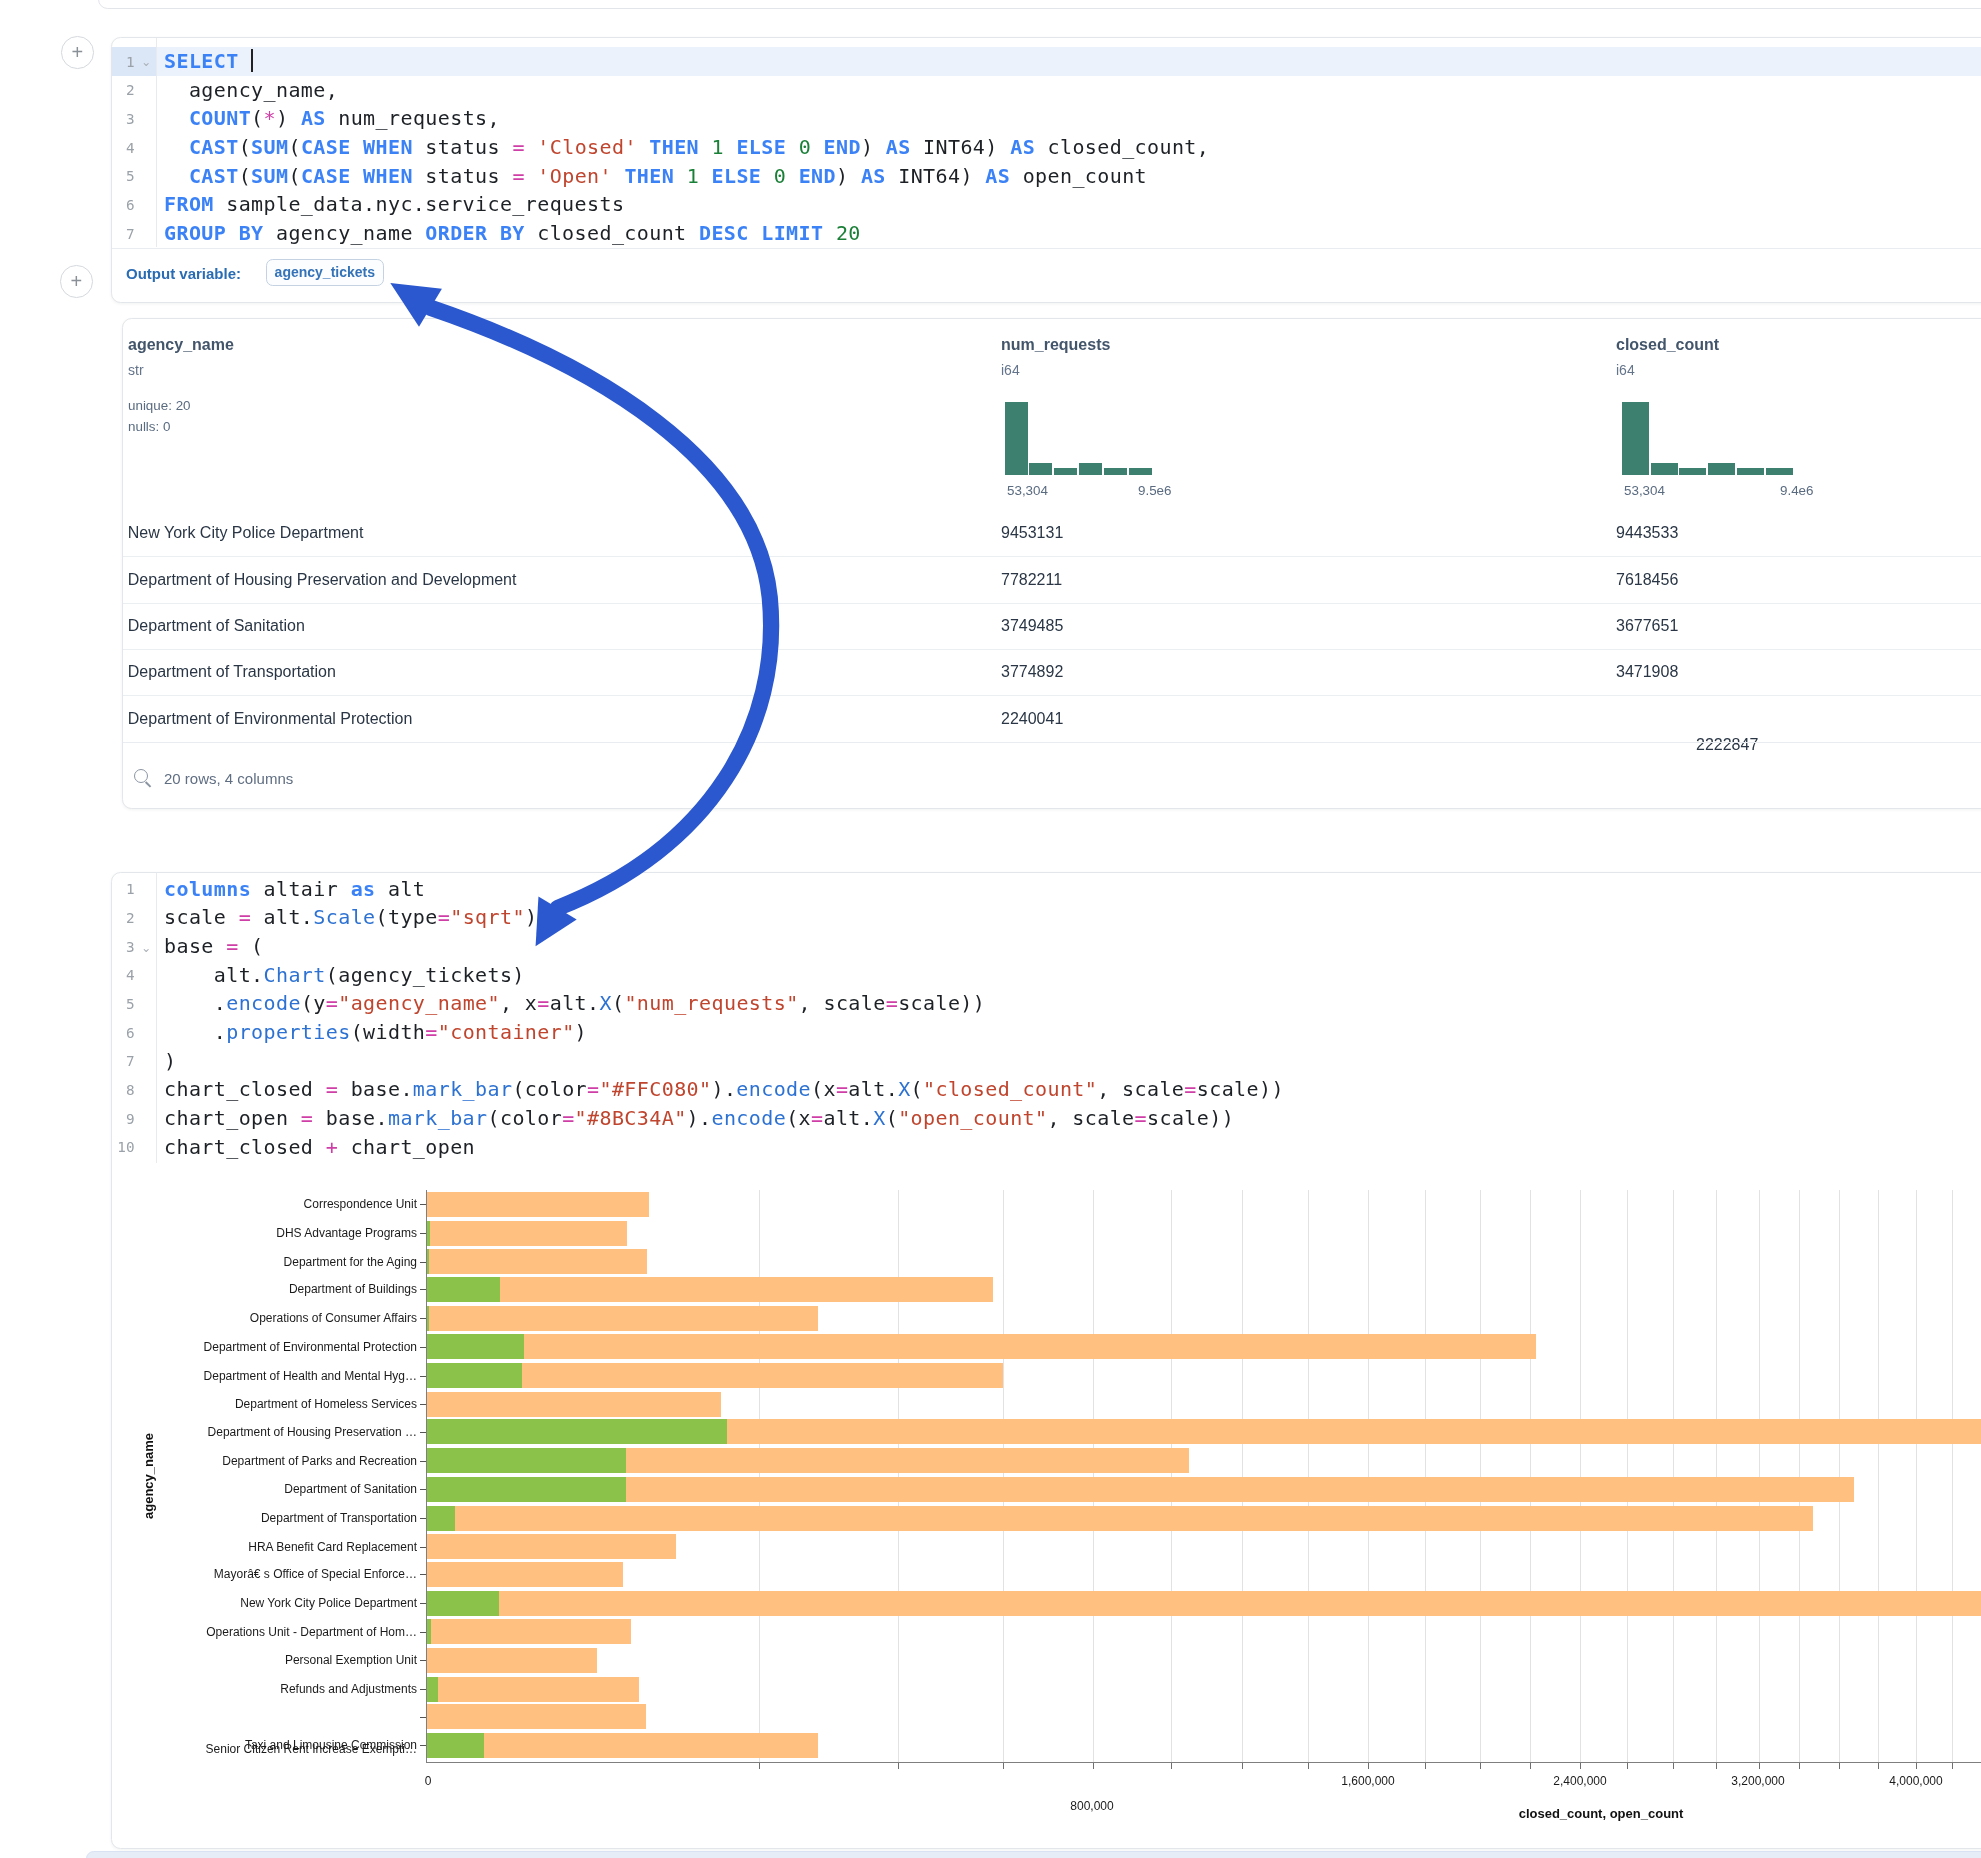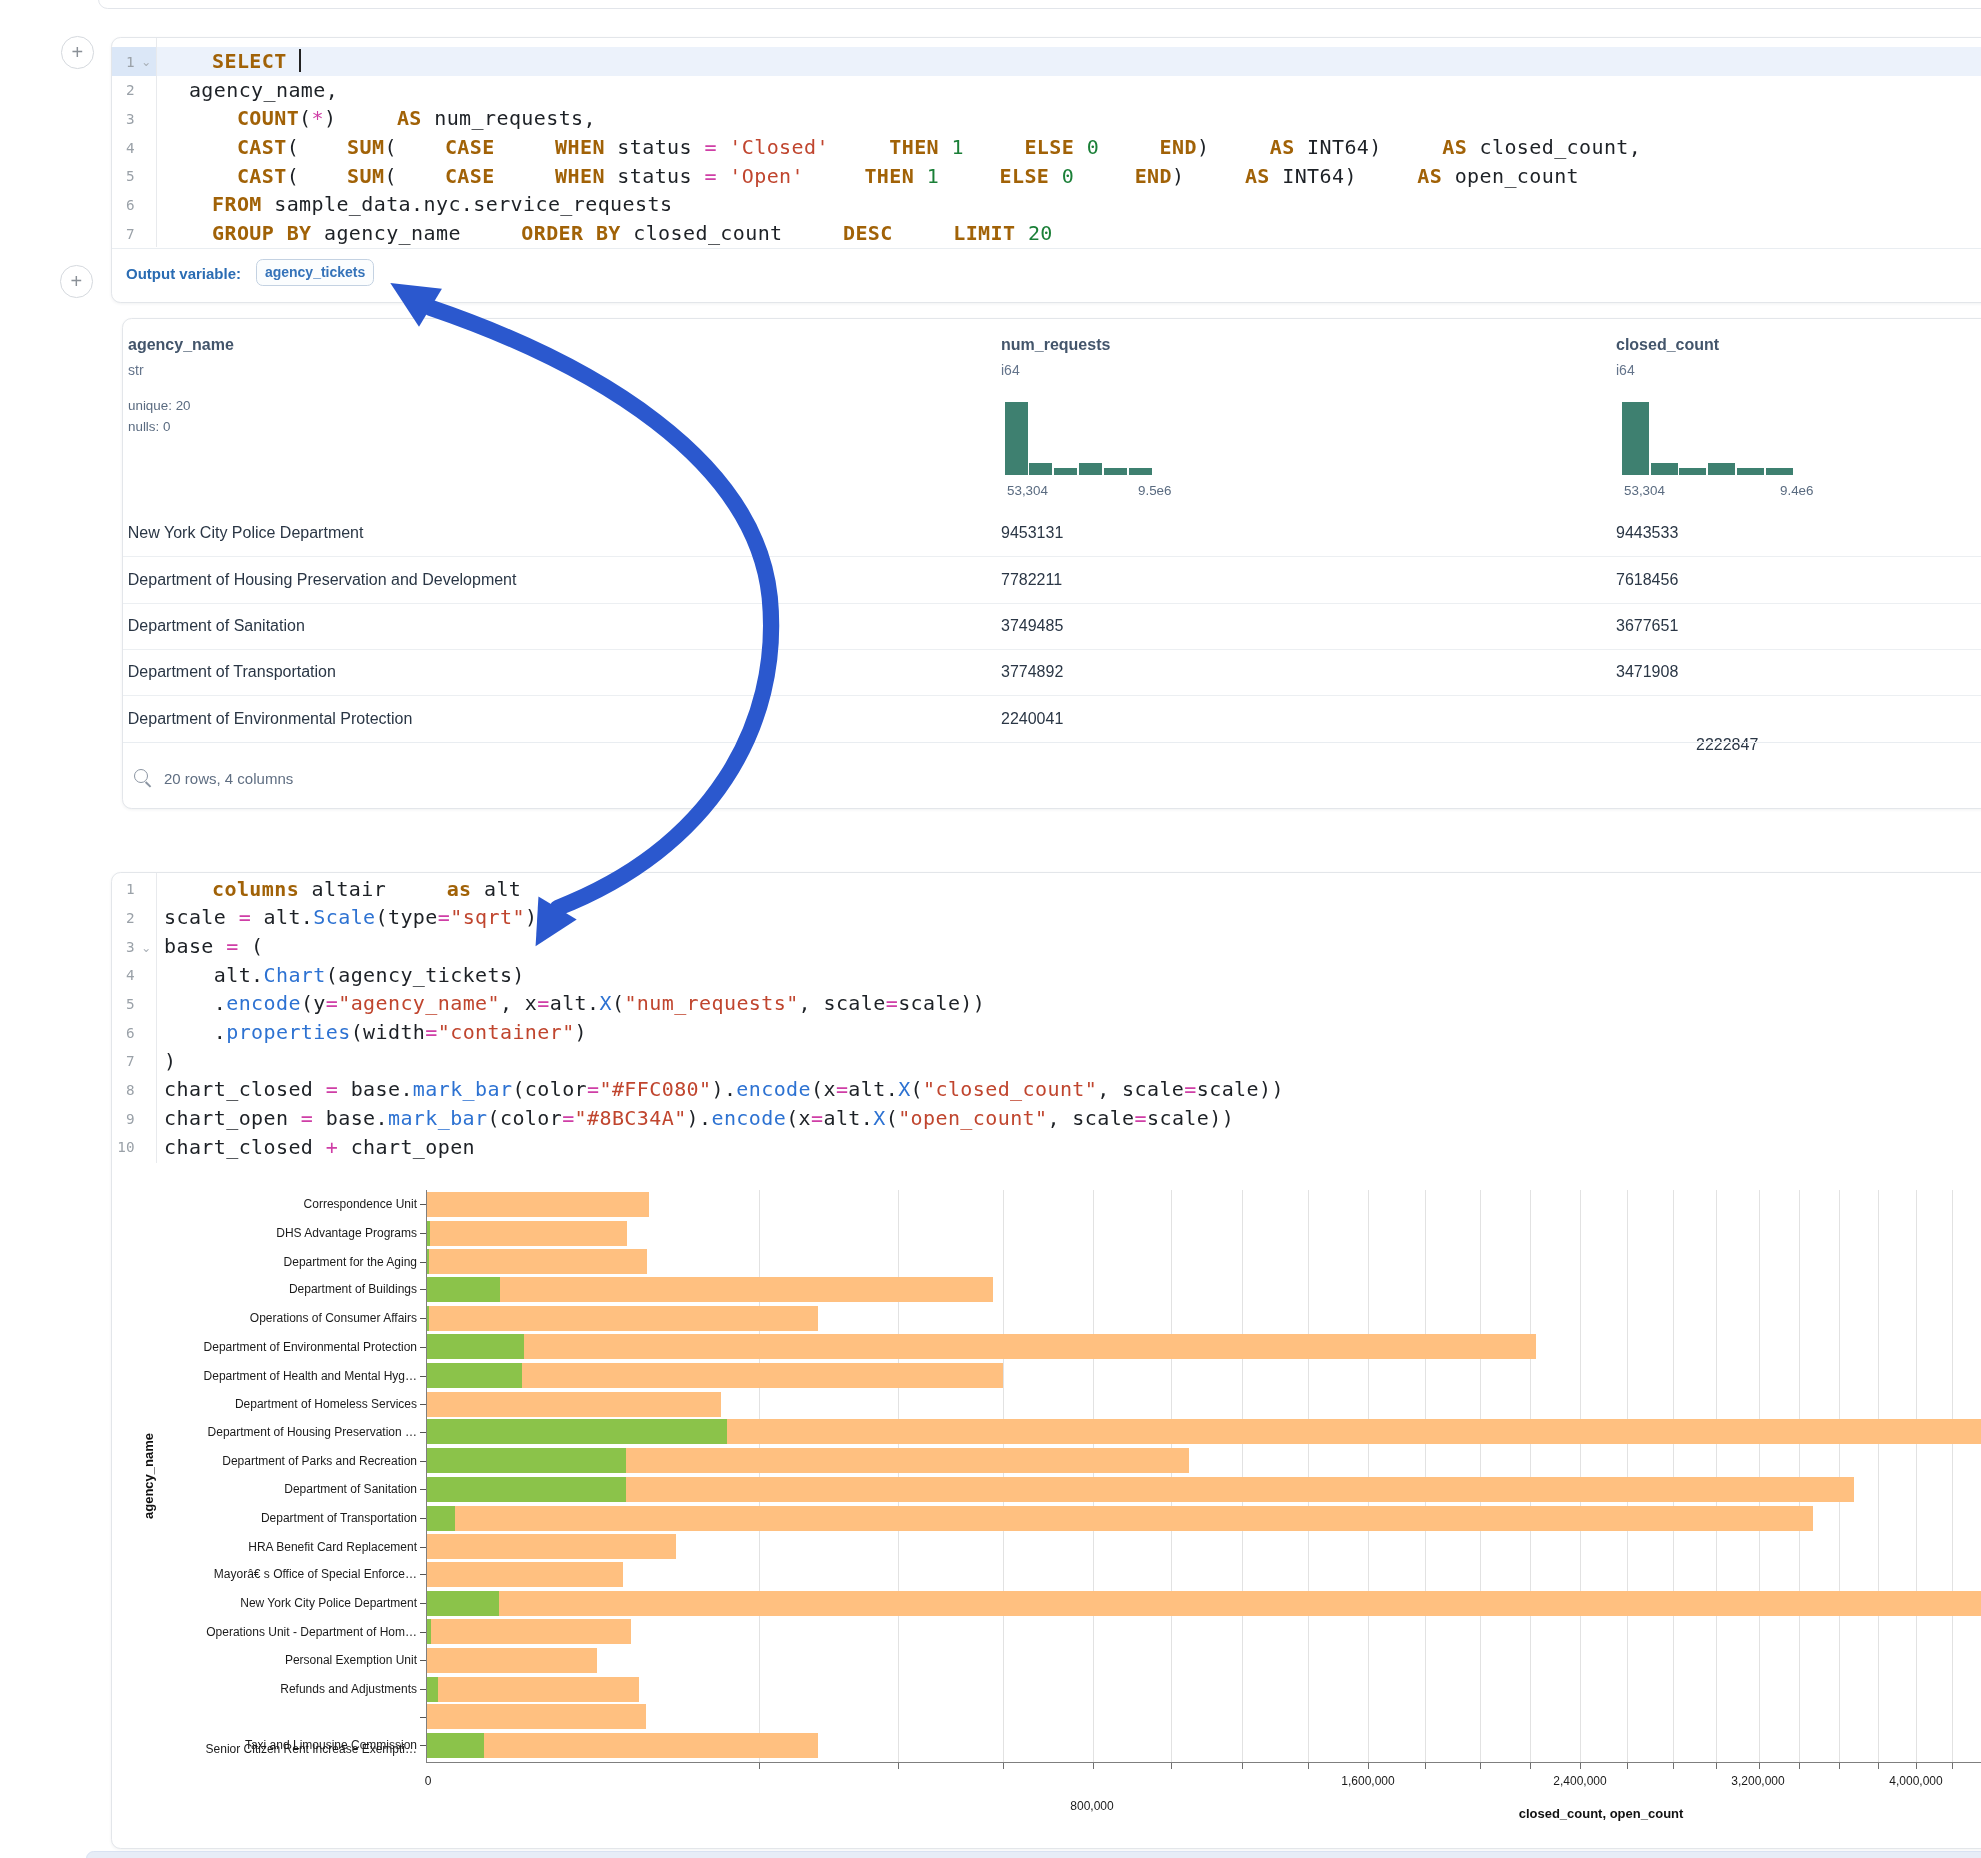--- a/index.html
+++ b/index.html
@@ -5,21 +5,21 @@
   html,body{margin:0;padding:0;background:#fff;}
   #page{position:relative;width:1982px;height:1858px;background:#fff;overflow:hidden;
         font-family:"Liberation Sans",sans-serif;}
   .card{position:absolute;background:#fff;border:1px solid #e3e6ea;border-radius:9.6px;
         box-shadow:0 1px 2.9px rgba(60,70,90,.07);}
   .code-area{position:absolute;font-family:"DejaVu Sans Mono",monospace;font-size:20px;
         letter-spacing:0.4px;white-space:pre;color:#1d2126;}
   .gutter-num{position:absolute;font-family:"DejaVu Sans Mono",monospace;font-size:14.3px;
         color:#9aa1a8;text-align:right;width:32.5px;}
   .chev{position:absolute;font-size:12.4px;color:#a7aeb5;}
-  .tok-kw{color:#a16207;font-weight:bold;margin-left:48px;}
+  .tok-kw{color:#3b82f6;font-weight:bold;}
   .tok-op{color:#cf3ea6;}
   .tok-str{color:#c0452e;}
   .tok-num{color:#1a7f37;}
   .tok-fn{color:#2d72d2;}
   .tok-pl{color:#1d2126;}
   .caret{display:inline-block;width:1.9px;height:23px;background:#222;vertical-align:-3.8px;}
   .hsep{position:absolute;height:1px;background:#e9edf1;}
   .vline{position:absolute;width:1px;background:#e8eaed;}
   .plus-btn{position:absolute;width:32.5px;height:32.5px;border-radius:50%;border:1.4px solid #d5d9de;
         background:#fff;color:#8a9097;font-size:20px;line-height:30px;text-align:center;
@@ -76,21 +76,21 @@
       <div class="gutter-num" style="left: 102px; top: 168px;">5</div>
       <div class="code-area" style="left: 164px; top: 162px; height: 29px; line-height: 29px;"><span class="tok-pl">  </span><span class="tok-kw">CAST</span><span class="tok-pl">(</span><span class="tok-kw">SUM</span><span class="tok-pl">(</span><span class="tok-kw">CASE</span><span class="tok-pl"> </span><span class="tok-kw">WHEN</span><span class="tok-pl"> status </span><span class="tok-op">=</span><span class="tok-pl"> </span><span class="tok-str">'Open'</span><span class="tok-pl"> </span><span class="tok-kw">THEN</span><span class="tok-pl"> </span><span class="tok-num">1</span><span class="tok-pl"> </span><span class="tok-kw">ELSE</span><span class="tok-pl"> </span><span class="tok-num">0</span><span class="tok-pl"> </span><span class="tok-kw">END</span><span class="tok-pl">) </span><span class="tok-kw">AS</span><span class="tok-pl"> INT64) </span><span class="tok-kw">AS</span><span class="tok-pl"> open_count</span></div>
       <div class="gutter-num" style="left: 102px; top: 197px;">6</div>
       <div class="code-area" style="left: 164px; top: 190px; height: 29px; line-height: 29px;"><span class="tok-kw">FROM</span><span class="tok-pl"> sample_data.nyc.service_requests</span></div>
       <div class="gutter-num" style="left: 102px; top: 226px;">7</div>
       <div class="code-area" style="left: 164px; top: 219px; height: 29px; line-height: 29px;"><span class="tok-kw">GROUP BY</span><span class="tok-pl"> agency_name </span><span class="tok-kw">ORDER BY</span><span class="tok-pl"> closed_count </span><span class="tok-kw">DESC</span><span class="tok-pl"> </span><span class="tok-kw">LIMIT</span><span class="tok-pl"> </span><span class="tok-num">20</span></div>
     </div>
   <div class="vline" style="left:156px;top:38px;height:209px;"></div>
   <div class="hsep" style="left:112px;top:248px;width:1900px;"></div>
   <div class="outvar-label" style="left:126px;top:265px;">Output variable:</div>
-  <div class="pill" style="left:256px;top:259px;width:101px;height:25px;text-align:center;">agency_tickets</div>
+  <div class="pill" style="left:266px;top:259px;width:101px;height:25px;">agency_tickets</div>
 
   <div class="card" style="left:122px;top:318px;width:1893px;height:489px;"></div>
   <div id="table-layer">
       <div class="th-name" style="left: 128px; top: 336px;">agency_name</div>
       <div class="th-type" style="left: 128px; top: 362px;">str</div>
       <div class="th-stat" style="left: 128px; top: 398px;">unique: 20</div>
       <div class="th-stat" style="left: 128px; top: 419px;">nulls: 0</div>
       <div class="th-name" style="left: 1001px; top: 336px;">num_requests</div>
       <div class="th-type" style="left: 1001px; top: 362px;">i64</div>
       <div class="hist-bar" style="left: 1005px; top: 402px; width: 23px; height: 73px;"></div>

